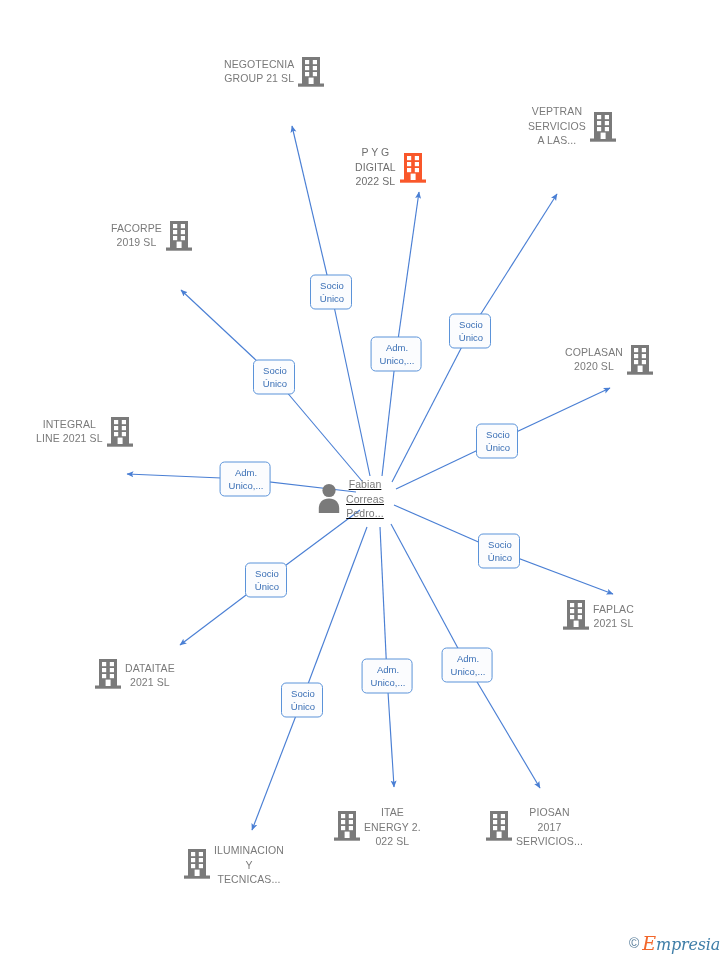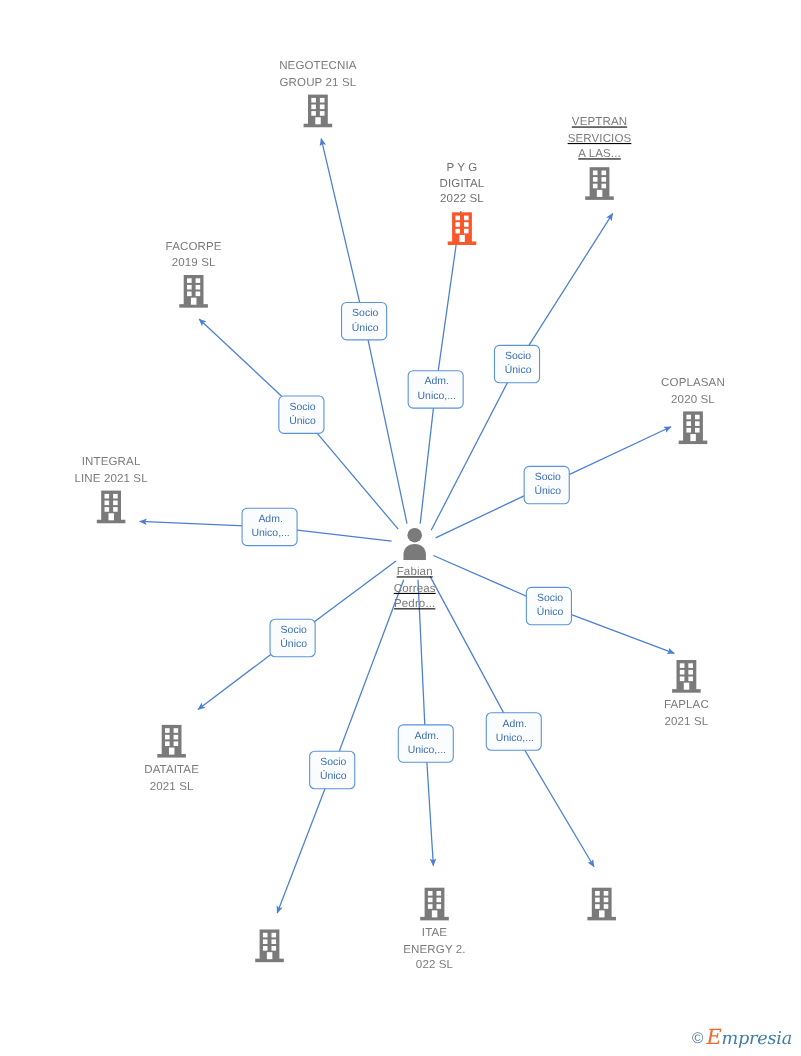--- a/index.html
+++ b/index.html
@@ -24,24 +24,23 @@
     width: 728px; height: 960px;
     pointer-events: none;
   }
   
   .node {
     position: absolute;
     width: 130px;
     margin-left: -65px;
     text-align: center;
     display: flex;
-    flex-direction: column;
+    flex-direction: row;
     align-items: center;
     cursor: pointer;
-    justify-content: space-between;
   }
   .node.label-above { }
   .node-label {
     font-size: 10.5px;
     line-height: 14.5px;
     color: #7a7a7a;
     letter-spacing: 0.1px;
     white-space: pre-line;
     font-weight: normal;
   }
@@ -170,21 +169,21 @@
             <rect x="11" y="5" width="4.2" height="4.2" fill="#ffffff"></rect>
             <rect x="18.8" y="5" width="4.2" height="4.2" fill="#ffffff"></rect>
             <rect x="11" y="11" width="4.2" height="4.2" fill="#ffffff"></rect>
             <rect x="18.8" y="11" width="4.2" height="4.2" fill="#ffffff"></rect>
             <rect x="11" y="17" width="4.2" height="4.2" fill="#ffffff"></rect>
             <rect x="18.8" y="17" width="4.2" height="4.2" fill="#ffffff"></rect>
             <rect x="14.6" y="22.6" width="5" height="6.4" fill="#ffffff"></rect>
           </svg>
         </span>
       </div>
-      <div class="node label-above" style="left: 545px; top: 104px; text-decoration: underline;">
+      <div class="node label-above" style="left: 593px; top: 104px;">
         <div class="node-label">VEPTRAN
 SERVICIOS
 A LAS...</div>
         <span>
           <svg class="node-icon" viewBox="0 0 34 34" xmlns="http://www.w3.org/2000/svg">
             <rect x="8" y="2" width="18" height="27" fill="#7a7a7a"></rect>
             <rect x="4" y="28.5" width="26" height="3.2" fill="#7a7a7a"></rect>
             <rect x="11" y="5" width="4.2" height="4.2" fill="#ffffff"></rect>
             <rect x="18.8" y="5" width="4.2" height="4.2" fill="#ffffff"></rect>
             <rect x="11" y="11" width="4.2" height="4.2" fill="#ffffff"></rect>
@@ -287,20 +286,23 @@
             <rect x="4" y="28.5" width="26" height="3.2" fill="#7a7a7a"></rect>
             <rect x="11" y="5" width="4.2" height="4.2" fill="#ffffff"></rect>
             <rect x="18.8" y="5" width="4.2" height="4.2" fill="#ffffff"></rect>
             <rect x="11" y="11" width="4.2" height="4.2" fill="#ffffff"></rect>
             <rect x="18.8" y="11" width="4.2" height="4.2" fill="#ffffff"></rect>
             <rect x="11" y="17" width="4.2" height="4.2" fill="#ffffff"></rect>
             <rect x="18.8" y="17" width="4.2" height="4.2" fill="#ffffff"></rect>
             <rect x="14.6" y="22.6" width="5" height="6.4" fill="#ffffff"></rect>
           </svg>
         </span>
+        <div class="node-label">PIOSAN
+2017
+SERVICIOS...</div>
       </div>
       <div class="node label-below" style="left: 395px; top: 805px;">
         <span>
           <svg class="node-icon" viewBox="0 0 34 34" xmlns="http://www.w3.org/2000/svg">
             <rect x="8" y="2" width="18" height="27" fill="#7a7a7a"></rect>
             <rect x="4" y="28.5" width="26" height="3.2" fill="#7a7a7a"></rect>
             <rect x="11" y="5" width="4.2" height="4.2" fill="#ffffff"></rect>
             <rect x="18.8" y="5" width="4.2" height="4.2" fill="#ffffff"></rect>
             <rect x="11" y="11" width="4.2" height="4.2" fill="#ffffff"></rect>
             <rect x="18.8" y="11" width="4.2" height="4.2" fill="#ffffff"></rect>
@@ -320,20 +322,23 @@
             <rect x="4" y="28.5" width="26" height="3.2" fill="#7a7a7a"></rect>
             <rect x="11" y="5" width="4.2" height="4.2" fill="#ffffff"></rect>
             <rect x="18.8" y="5" width="4.2" height="4.2" fill="#ffffff"></rect>
             <rect x="11" y="11" width="4.2" height="4.2" fill="#ffffff"></rect>
             <rect x="18.8" y="11" width="4.2" height="4.2" fill="#ffffff"></rect>
             <rect x="11" y="17" width="4.2" height="4.2" fill="#ffffff"></rect>
             <rect x="18.8" y="17" width="4.2" height="4.2" fill="#ffffff"></rect>
             <rect x="14.6" y="22.6" width="5" height="6.4" fill="#ffffff"></rect>
           </svg>
         </span>
+        <div class="node-label">ILUMINACION
+Y
+TECNICAS...</div>
       </div>
     </div>
   <div id="edge-label-layer">
       <div class="edge-label" style="left: 331px; top: 292px;">Socio
 Único</div>
       <div class="edge-label" style="left: 396px; top: 354px;">Adm.
 Unico,...</div>
       <div class="edge-label" style="left: 470px; top: 331px;">Socio
 Único</div>
       <div class="edge-label" style="left: 274px; top: 377px;">Socio

